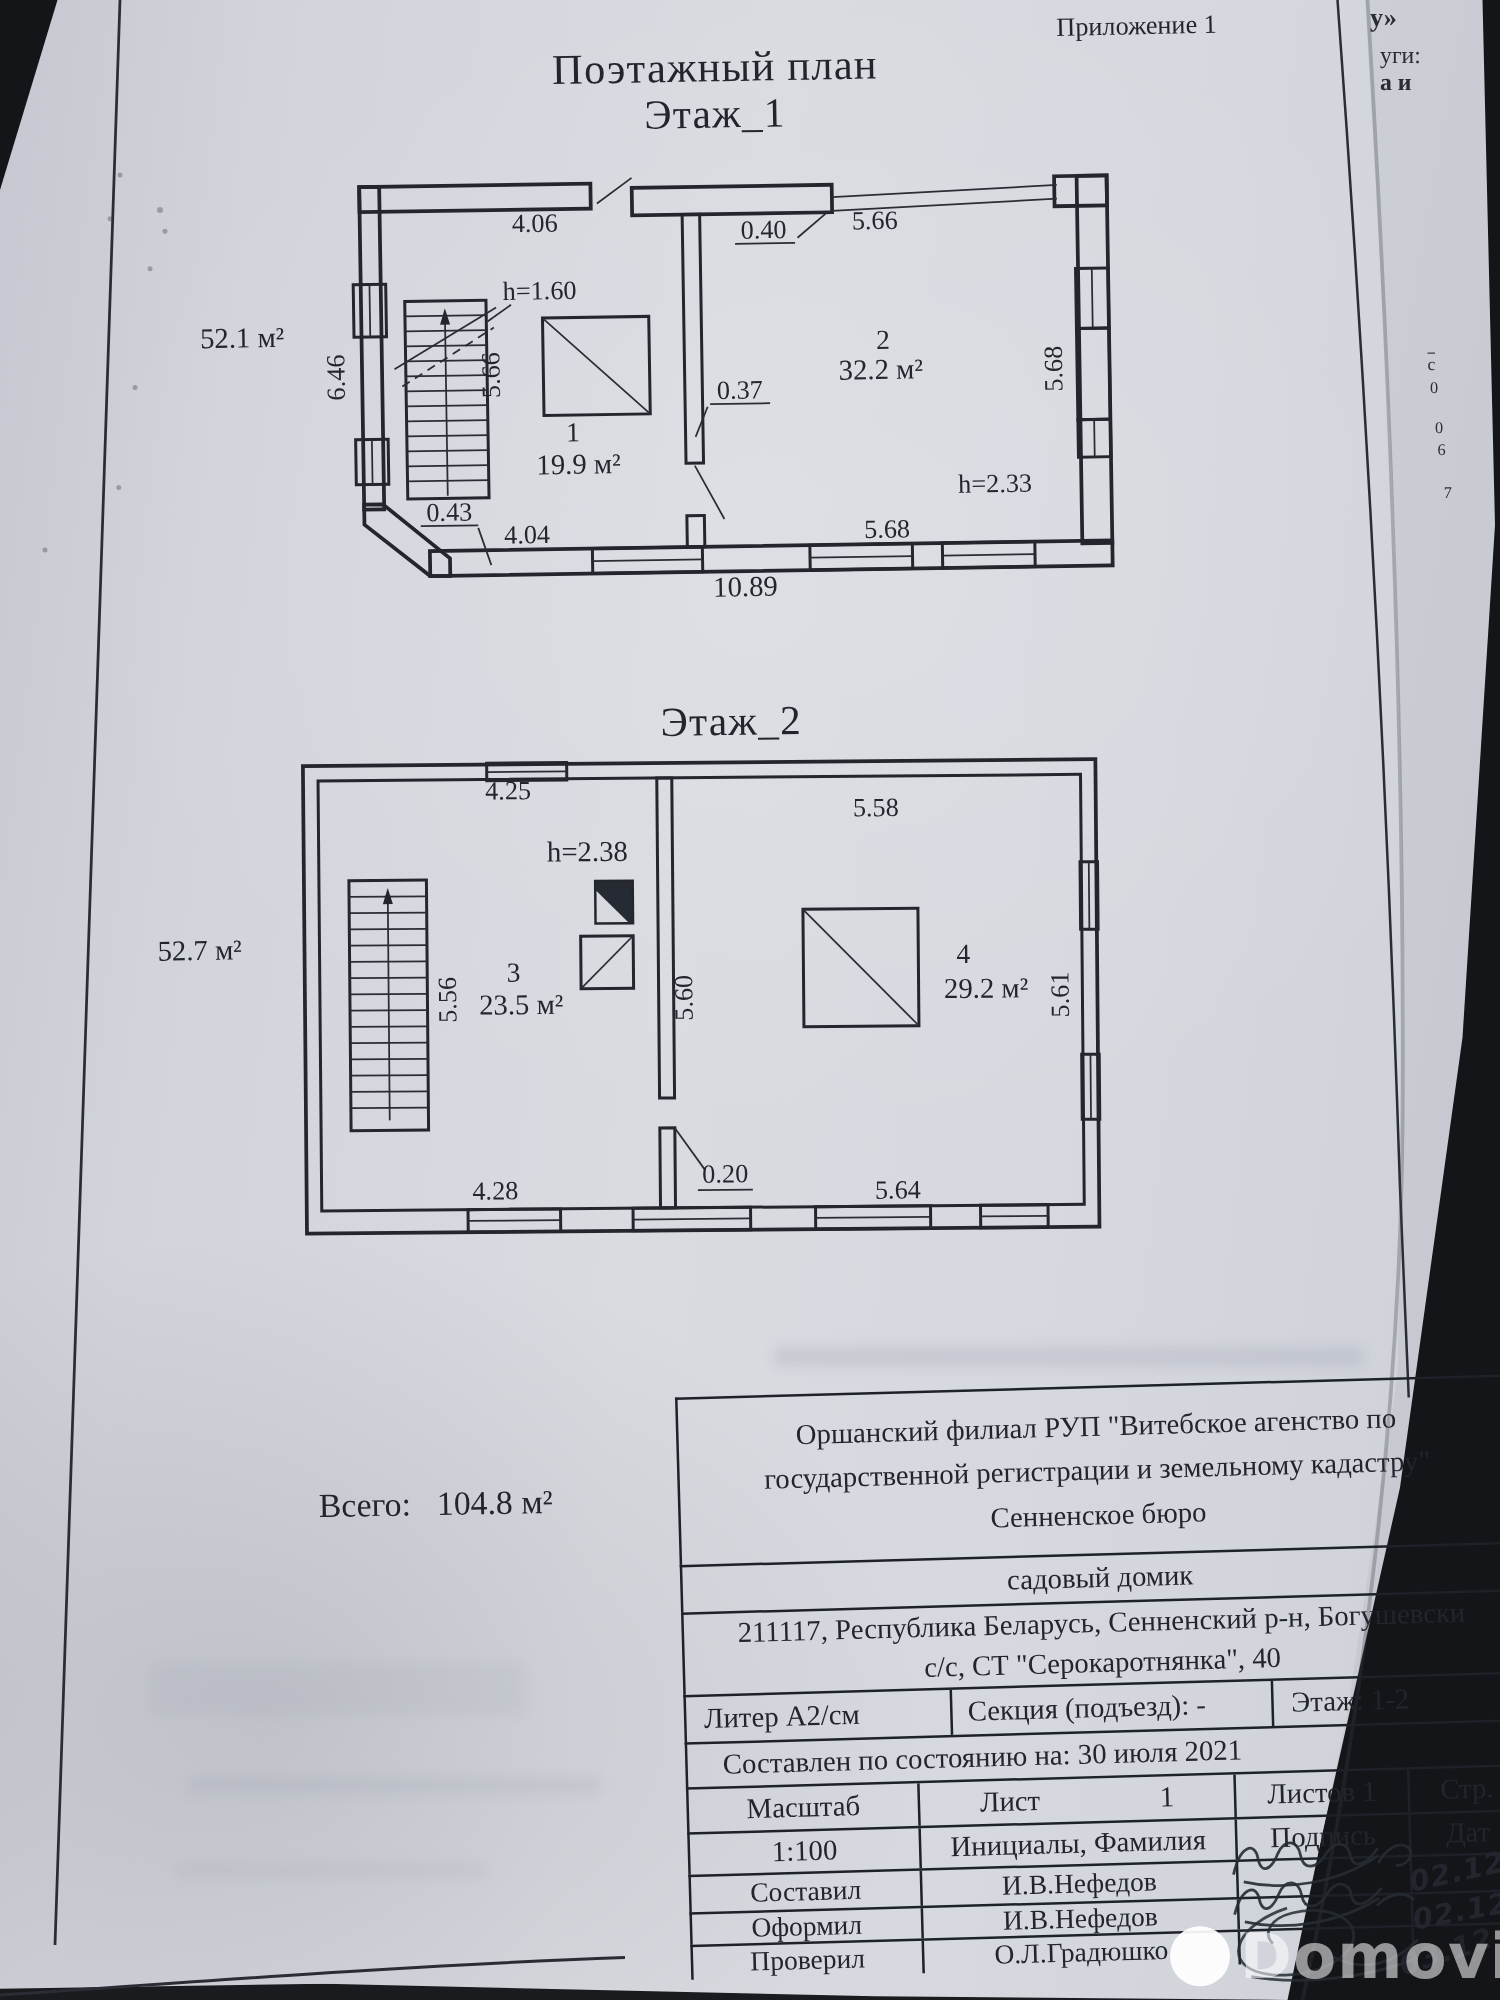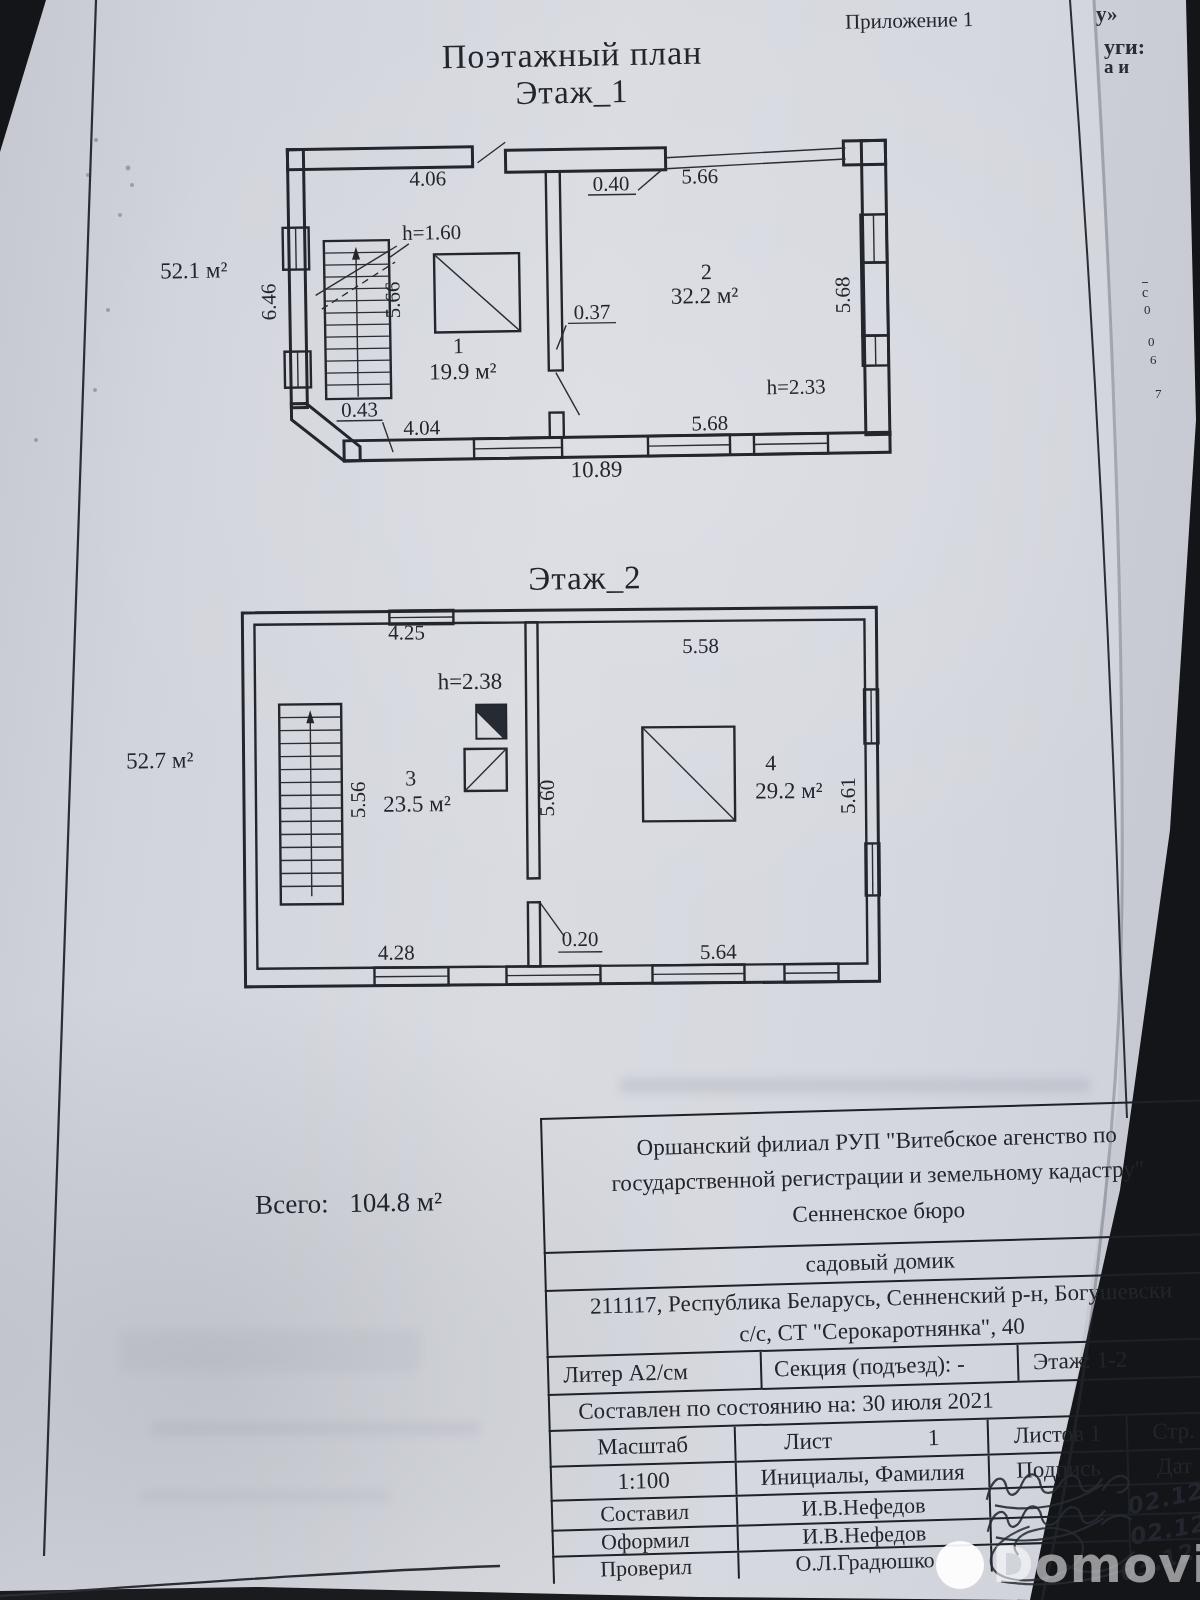--- a/index.html
+++ b/index.html
@@ -65,21 +65,21 @@
         <circle cx="128" cy="168" r="2.4"></circle>
       <circle cx="132" cy="185" r="2"></circle>
         <circle cx="120" cy="215" r="2"></circle>
         <circle cx="108" cy="310" r="2"></circle>
       <circle cx="95" cy="390" r="2"></circle>
         <circle cx="36" cy="440" r="2"></circle>
     </g>
   </svg>
 
   <div class="edgefrag" style="left:1096px;top:2px;font-size:21px;">у»</div>
-  <div class="edgefrag" style="left:1104px;top:34px;font-size:22px;font-weight:bold;">уги:</div>
+  <div class="edgefrag" style="left:1104px;top:34px;font-size:19px;font-weight:normal;">уги:</div>
   <div class="edgefrag" style="left:1104px;top:56px;font-size:19px;">а и</div>
   <div class="edgefrag" style="left:1142px;top:282px;font-size:14px;font-weight:normal;border-top:1.5px solid #3a3d45;padding-top:2px;">с</div>
   <div class="edgefrag" style="left:1144px;top:302px;font-size:13px;font-weight:normal;">0</div>
   <div class="edgefrag" style="left:1148px;top:334px;font-size:13px;font-weight:normal;">0</div>
   <div class="edgefrag" style="left:1150px;top:352px;font-size:13px;font-weight:normal;">6</div>
   <div class="edgefrag" style="left:1155px;top:386px;font-size:13px;font-weight:normal;">7</div>
 
   <div class="ghost" style="left:620px;top:1078px;width:470px;height:15px;"></div>
   <div class="ghost" style="left:150px;top:1422px;width:330px;height:13px;opacity:.7;"></div>
   <div class="ghost" style="left:120px;top:1330px;width:300px;height:42px;opacity:.45;"></div>

